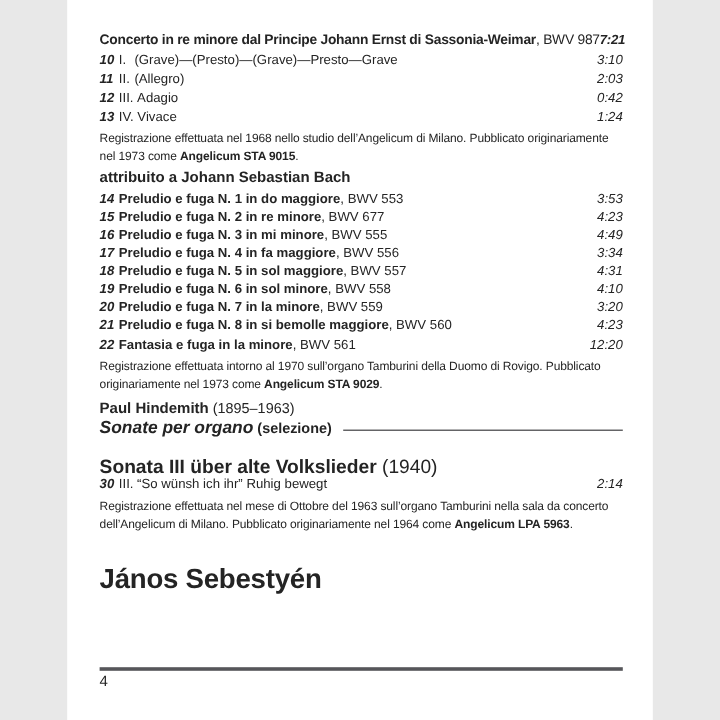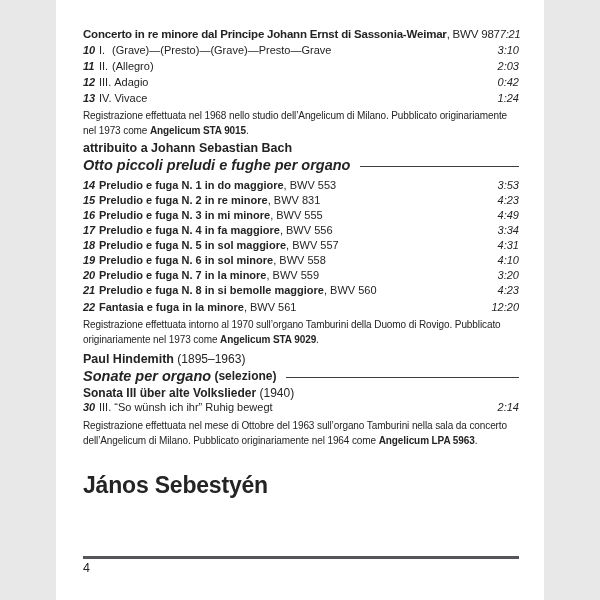--- a/index.html
+++ b/index.html
@@ -7,21 +7,21 @@
     position:relative;
     width:488px;height:600px;
     background:#ffffff;
     font-family:"Liberation Sans",sans-serif;
     color:#242424;
     overflow:hidden;
     margin:0 auto;
   }
   .content{position:absolute;left:27px;right:25px;top:26px;}
   .b{font-weight:bold;}
-  .bi{font-weight:normal;font-style:italic;}
+  .bi{font-weight:bold;font-style:italic;}
 
   
   .work-heading{
     display:flex;align-items:baseline;
     font-size:11.5px;line-height:16px;letter-spacing:-0.2px;
   }
   .wh-main{white-space:nowrap;}
   .wh-time{margin-left:auto;font-size:11px;}
 
   
@@ -45,21 +45,21 @@
   
   .attribution{margin-top:3px;font-size:12.5px;line-height:15px;font-weight:bold;}
   .composer-line{margin-top:5px;font-size:12px;line-height:15px;}
   .composer-name{font-weight:bold;font-size:12.5px;text-align:right;}
 
   .ruled{display:flex;align-items:center;line-height:19px;}
   .work-it{font-weight:bold;font-style:italic;font-size:14.5px;white-space:nowrap;}
   .work-note{font-weight:bold;font-size:12px;white-space:pre;}
   .rule{flex:1;height:1.5px;background:#3f3f41;margin-left:10px;position:relative;top:1px;}
 
-  .subwork{margin-top:0;font-size:12px;line-height:14px;}
+  .subwork{margin-top:16px;font-size:16px;line-height:14px;}
 
   
   .artist{margin-top:24px;}
   .artist-name{font-size:23px;line-height:26px;font-weight:bold;letter-spacing:-0.2px;}
   .artist-role{margin-top:2px;font-size:11.5px;line-height:14px;font-weight:bold;}
 
   
   .footer-rule{position:absolute;left:27px;right:25px;top:556px;height:2.5px;background:#56565a;}
   .page-number{position:absolute;left:27px;top:561px;font-size:12.5px;color:#242424;}
 </style>
@@ -104,36 +104,32 @@
             <span>Vivace</span>
             <span class="ttime">1:24</span>
           </div>
         </div>
 
       <p class="note"><span>Registrazione effettuata nel 1968 nello studio dell’Angelicum di Milano. Pubblicato originariamente nel 1973 come </span><span class="b">Angelicum STA 9015</span><span>.</span></p>
     </section>
 
     <section>
       <div class="attribution">attribuito a Johann Sebastian Bach</div>
-      <div class="ruled">
-        <span class="work-it">Otto piccoli preludi e fughe per organo</span>
-        <span class="rule"></span>
-      </div>
 
       <div class="tracks-tight" style="margin-top:3px;">
 
           <div class="trackrow">
             <span class="tnum">14</span>
             <span><span class="b">Preludio e fuga N. 1 in do maggiore</span><span>, BWV 553</span></span>
             <span class="ttime">3:53</span>
           </div>
 
           <div class="trackrow">
             <span class="tnum">15</span>
-            <span><span class="b">Preludio e fuga N. 2 in re minore</span><span>, BWV 831</span></span>
+            <span><span class="b">Preludio e fuga N. 2 in re minore</span><span>, BWV 677</span></span>
             <span class="ttime">4:23</span>
           </div>
 
           <div class="trackrow">
             <span class="tnum">16</span>
             <span><span class="b">Preludio e fuga N. 3 in mi minore</span><span>, BWV 555</span></span>
             <span class="ttime">4:49</span>
           </div>
 
           <div class="trackrow">

